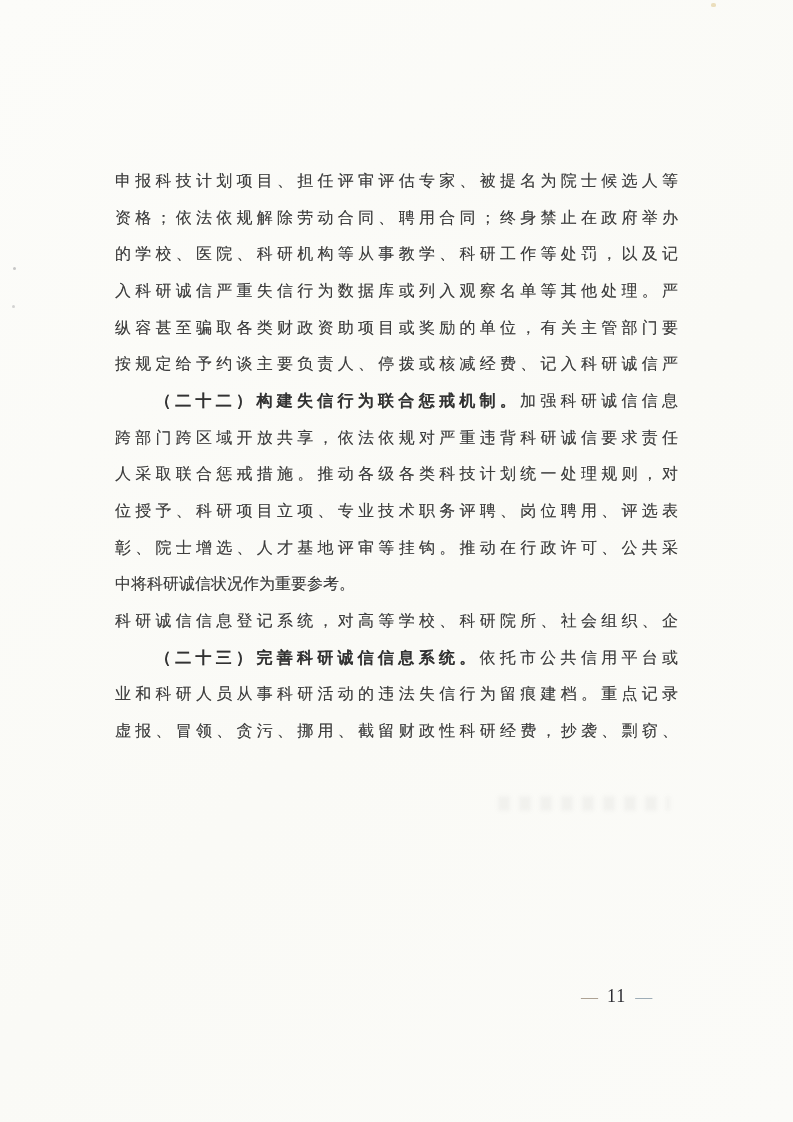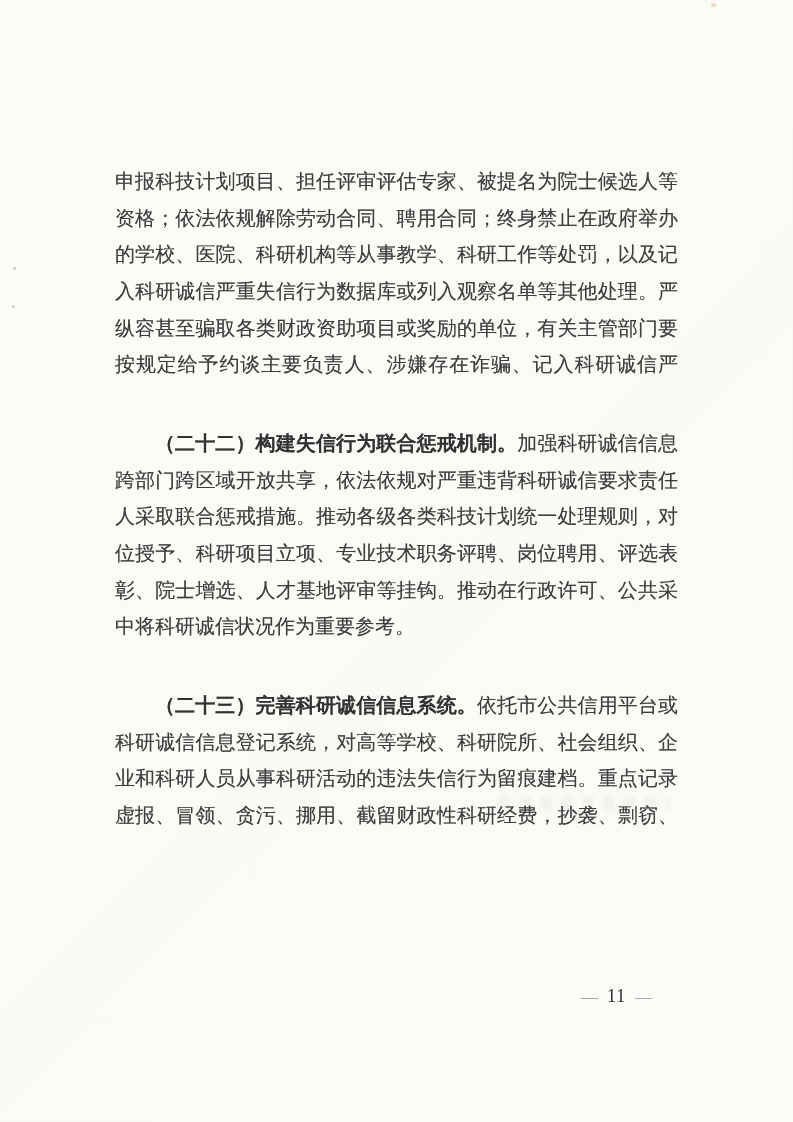--- a/index.html
+++ b/index.html
@@ -17,30 +17,30 @@
   }
   .text-block {
     position: absolute;
     left: 115px;
     top: 163px;
     width: 563px;
   }
   .line {
     height: 36.68px;
     line-height: 36.68px;
-    font-size: 20px;
+    font-size: 16px;
     color: #3e3e3e;
     text-align: justify;
     text-align-last: justify;
     text-justify: inter-character;
     white-space: nowrap;
     text-shadow: 0 0 0.6px rgba(70,70,70,0.55);
     overflow: visible;
   }
-  .line.indent { padding-left: 40px; margin-top: 42px; }
+  .line.indent { padding-left: 40px; }
   .line.para-end { text-align-last: left; }
   .seg.bold { font-weight: bold; color: #323232; }
   .page-number {
     position: absolute;
     left: 581px;
     top: 986px;
     display: flex;
     align-items: center;
     gap: 9px;
     font-size: 18px;
@@ -77,29 +77,29 @@
   <div class="artifact-dot dot-b"></div>
   <div class="artifact-dot speck-top"></div>
   <div class="ghost-showthrough"></div>
 
   <div class="text-block">
       <div class="line"><span class="seg">申报科技计划项目、担任评审评估专家、被提名为院士候选人等</span></div>
       <div class="line"><span class="seg">资格；依法依规解除劳动合同、聘用合同；终身禁止在政府举办</span></div>
       <div class="line"><span class="seg">的学校、医院、科研机构等从事教学、科研工作等处罚，以及记</span></div>
       <div class="line"><span class="seg">入科研诚信严重失信行为数据库或列入观察名单等其他处理。严</span></div>
       <div class="line"><span class="seg">纵容甚至骗取各类财政资助项目或奖励的单位，有关主管部门要</span></div>
-      <div class="line"><span class="seg">按规定给予约谈主要负责人、涉嫌存在诈骗、记入科研诚信严</span></div>
+      <div class="line"><span class="seg">按规定给予约谈主要负责人、停拨或核减经费、记入科研诚信严</span></div>
       <div class="line indent"><span class="seg bold">（二十二）构建失信行为联合惩戒机制。</span><span class="seg">加强科研诚信信息</span></div>
       <div class="line"><span class="seg">跨部门跨区域开放共享，依法依规对严重违背科研诚信要求责任</span></div>
       <div class="line"><span class="seg">人采取联合惩戒措施。推动各级各类科技计划统一处理规则，对</span></div>
       <div class="line"><span class="seg">位授予、科研项目立项、专业技术职务评聘、岗位聘用、评选表</span></div>
       <div class="line"><span class="seg">彰、院士增选、人才基地评审等挂钩。推动在行政许可、公共采</span></div>
       <div class="line para-end"><span class="seg">中将科研诚信状况作为重要参考。</span></div>
+      <div class="line"><span class="seg">科研诚信信息登记系统，对高等学校、科研院所、社会组织、企</span></div>
       <div class="line indent"><span class="seg bold">（二十三）完善科研诚信信息系统。</span><span class="seg">依托市公共信用平台或</span></div>
-      <div class="line"><span class="seg">科研诚信信息登记系统，对高等学校、科研院所、社会组织、企</span></div>
       <div class="line"><span class="seg">业和科研人员从事科研活动的违法失信行为留痕建档。重点记录</span></div>
       <div class="line"><span class="seg">虚报、冒领、贪污、挪用、截留财政性科研经费，抄袭、剽窃、</span></div>
     </div>
 
   <div class="page-number">
     <span class="dash-left">—</span>
     <span class="num">11</span>
     <span class="dash-right">—</span>
   </div>
 

